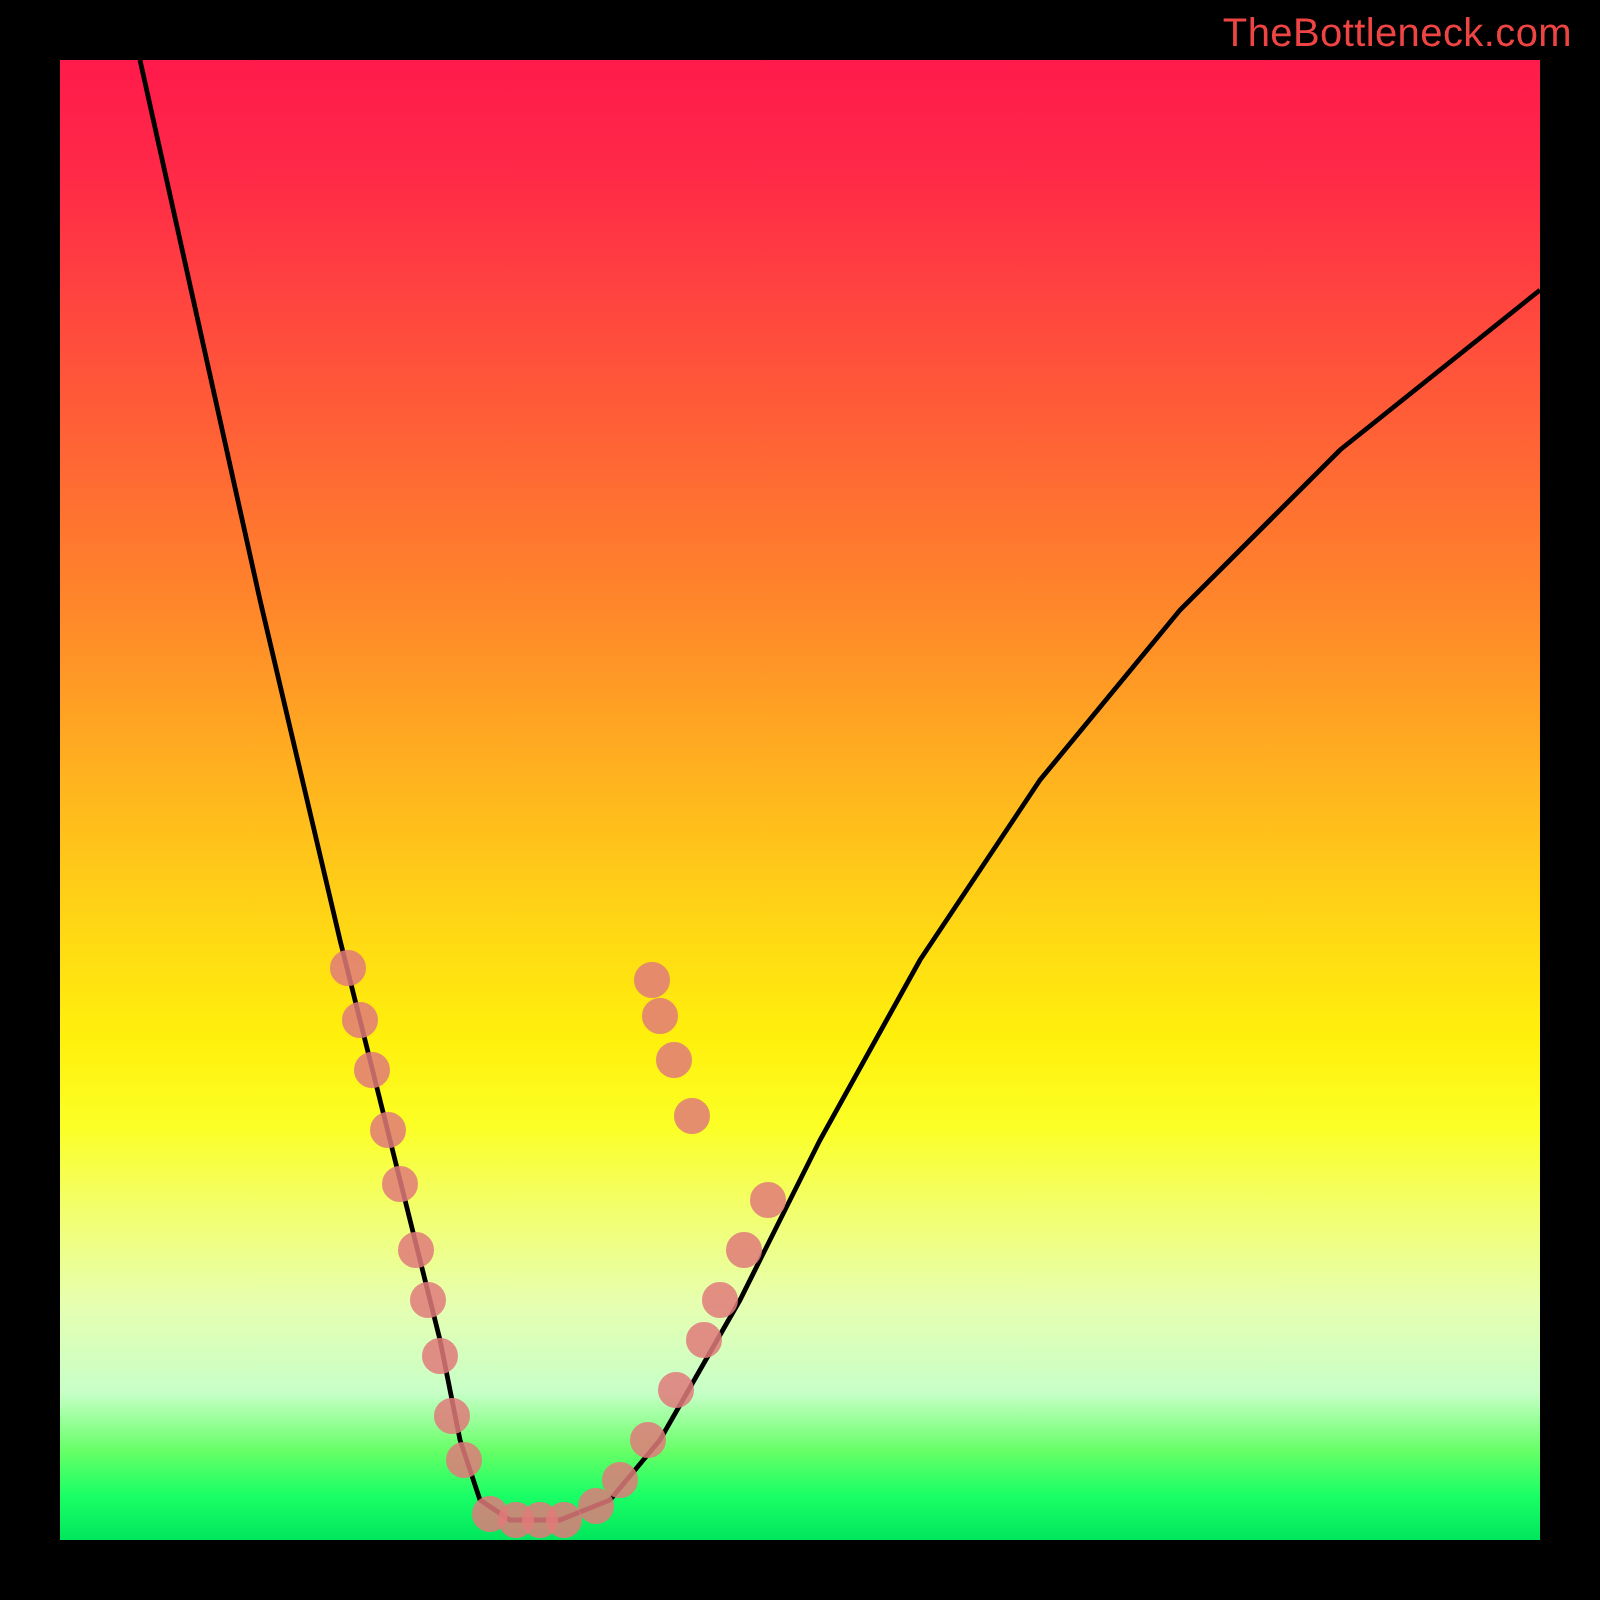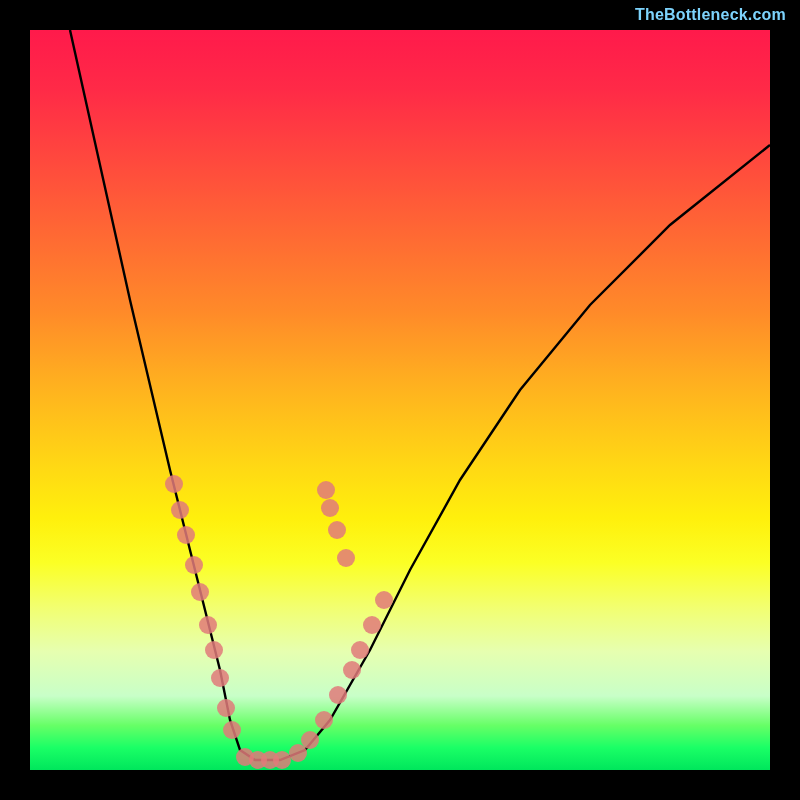--- a/index.html
+++ b/index.html
@@ -39,23 +39,23 @@
       #c8ffc8 90%,
       #66ff66 94%,
       #1aff66 97%,
       #00e65c 100%
     );
   }
   .watermark {
     position: absolute;
     top: 6px;
     right: 14px;
-    color: #7dd3fc;
-    font-size: 16px;
-    font-weight: 700;
+    color: #ef4444;
+    font-size: 20px;
+    font-weight: 400;
     letter-spacing: 0.2px;
     user-select: none;
   }
   svg.curve {
     position: absolute;
     inset: 0;
   }
 </style>
 </head>
 <body>

